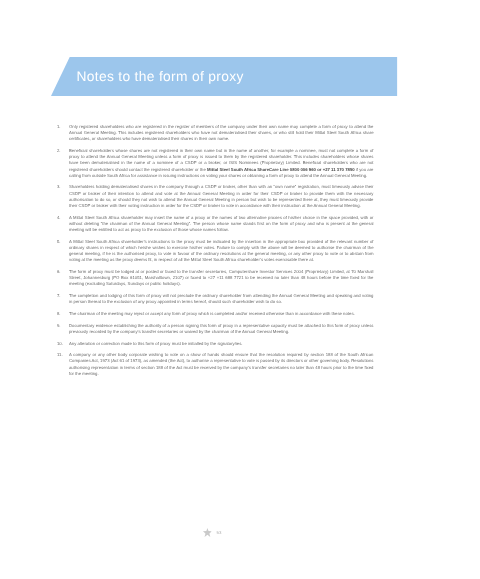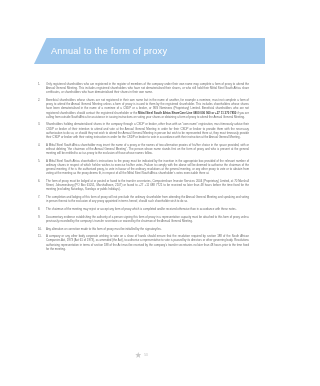--- a/index.html
+++ b/index.html
@@ -97,21 +97,21 @@
     color: #b0b0b0;
     letter-spacing: 0.1px;
   }
 </style>
 </head>
 <body>
 
 <div class="page">
 
   <div class="banner">
-    <div class="banner-title">Annual to the form of proxy</div>
+    <div class="banner-title">Notes to the form of proxy</div>
   </div>
 
   <div class="notes">
 
     <div class="note">
       <div class="note-num">1.</div>
       <div class="note-body">Only registered shareholders who are registered in the register of members of the company under their own name may complete a form of proxy to attend the Annual General Meeting. This includes registered shareholders who have not dematerialised their shares, or who still hold their Mittal Steel South Africa share certificates, or shareholders who have dematerialised their shares in their own name.</div>
     </div>
 
     <div class="note">

